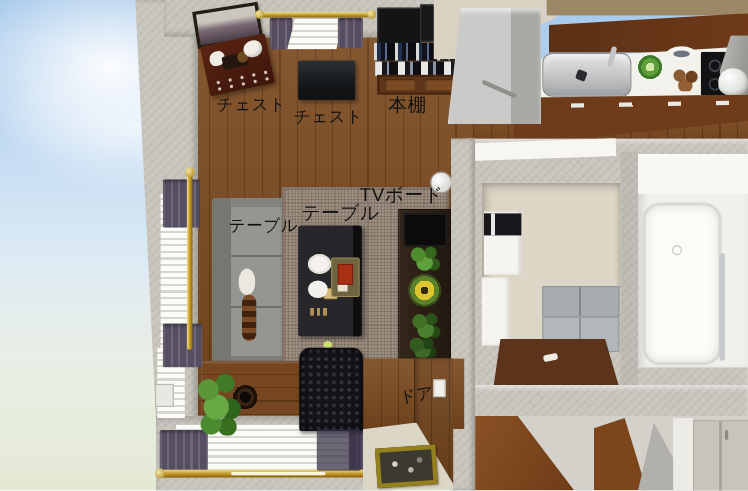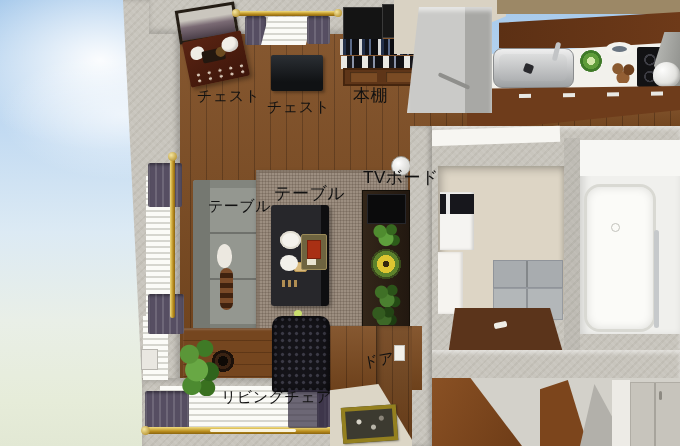--- a/index.html
+++ b/index.html
@@ -235,21 +235,21 @@
     border:4px solid #94801f;background-color:#3c3a30;background-image:
     radial-gradient(circle at 28% 40%,#d8d4c8 2px,transparent 3px),
     radial-gradient(circle at 58% 62%,#b8b4a8 2px,transparent 3px),
     radial-gradient(circle at 76% 32%,#8a8478 2px,transparent 3px);
     box-shadow:1px 1px 2px rgba(0,0,0,.35);}
   #switch{left:394px;top:345px;width:9px;height:14px;background:#f2f0ea;border:1px solid #c6c4be;}
   
   #lbl-chest{left:197px;top:88px;font-size:15px;}
   #lbl-ottoman{left:267px;top:99px;font-size:15px;}
   #lbl-bookshelf{left:353px;top:87px;font-size:17px;}
-  #lbl-tvboard{left:327px;top:169px;font-size:17px;margin-left:36px;}
+  #lbl-tvboard{left:327px;top:169px;font-size:17px;}
   #lbl-table{left:274px;top:185px;font-size:17px;}
   #lbl-sofa{left:208px;top:198px;font-size:15px;}
   #lbl-door{left:363px;top:352px;font-size:15px;transform:rotate(-10deg);}
   #lbl-chair{left:221px;top:389px;font-size:15px;}
 </style>
 </head>
 <body>
 
 <div class="stage">
 
@@ -409,14 +409,13 @@
   <div class="a" id="mat"></div>
   <div class="a" id="switch"></div>
 
   <span class="lbl" id="lbl-chest">チェスト</span>
   <span class="lbl" id="lbl-ottoman">チェスト</span>
   <span class="lbl" id="lbl-bookshelf">本棚</span>
   <span class="lbl" id="lbl-tvboard">TVボード</span>
   <span class="lbl" id="lbl-table">テーブル</span>
   <span class="lbl" id="lbl-sofa">テーブル</span>
   <span class="lbl" id="lbl-door">ドア</span>
-  <span class="lbl" id="lbl-chair">リビングチェア</span>
 </div>
 
 </body></html>

